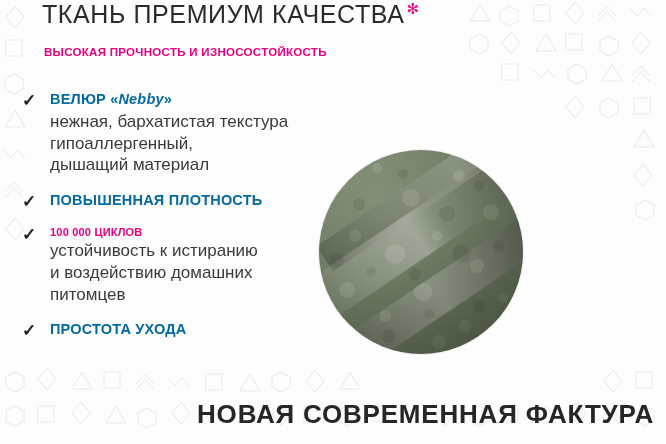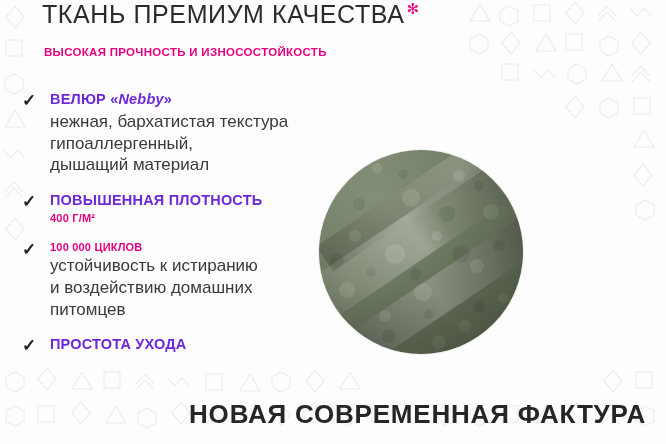--- a/index.html
+++ b/index.html
@@ -64,21 +64,21 @@
     left:0;top:0px;
     width:18px;height:18px;
     color:#202020;
     font-size:17px;
     line-height:17px;
     font-weight:bold;
   }
   .f-title{
     font-size:14.5px;
     font-weight:bold;
-    color:#6d28d9;
+    color:#0369a1;
     letter-spacing:.2px;
     line-height:1.1;
     margin-bottom:3px;
   }
   .f-title .lat{font-style:italic;}
   .f-accent{
     font-size:11px;
     font-weight:bold;
     color:#e4007f;
     letter-spacing:.2px;
@@ -138,21 +138,21 @@
     font-size:10.5px;
     font-weight:bold;
     color:#e4007f;
     letter-spacing:.25px;
     text-transform:uppercase;
     text-align:right;
     white-space:nowrap;
   }
   .bottom-title{
     position:absolute;
-    right:20px;bottom:14px;
+    right:12px;bottom:14px;
     font-size:26px;
     font-weight:bold;
     color:#262626;
     letter-spacing:.8px;
     text-align:right;
     white-space:nowrap;
   }
 </style>
 </head>
 <body>
@@ -258,21 +258,20 @@
 
     <div class="feature">
       <span class="check">✓</span>
       <div class="f-title">ВЕЛЮР «<span class="lat">Nebby</span>»</div>
       <div class="f-desc">нежная, бархатистая текстура<br>гипоаллергенный,<br>дышащий материал</div>
     </div>
 
     <div class="feature">
       <span class="check">✓</span>
       <div class="f-title">ПОВЫШЕННАЯ ПЛОТНОСТЬ</div>
-      <div class="f-accent">400 Г/М²</div>
     </div>
 
     <div class="feature">
       <span class="check">✓</span>
       <div class="f-accent">100 000 ЦИКЛОВ</div>
       <div class="f-desc">устойчивость к истиранию<br>и воздействию домашних питомцев</div>
     </div>
 
     <div class="feature">
       <span class="check">✓</span>

